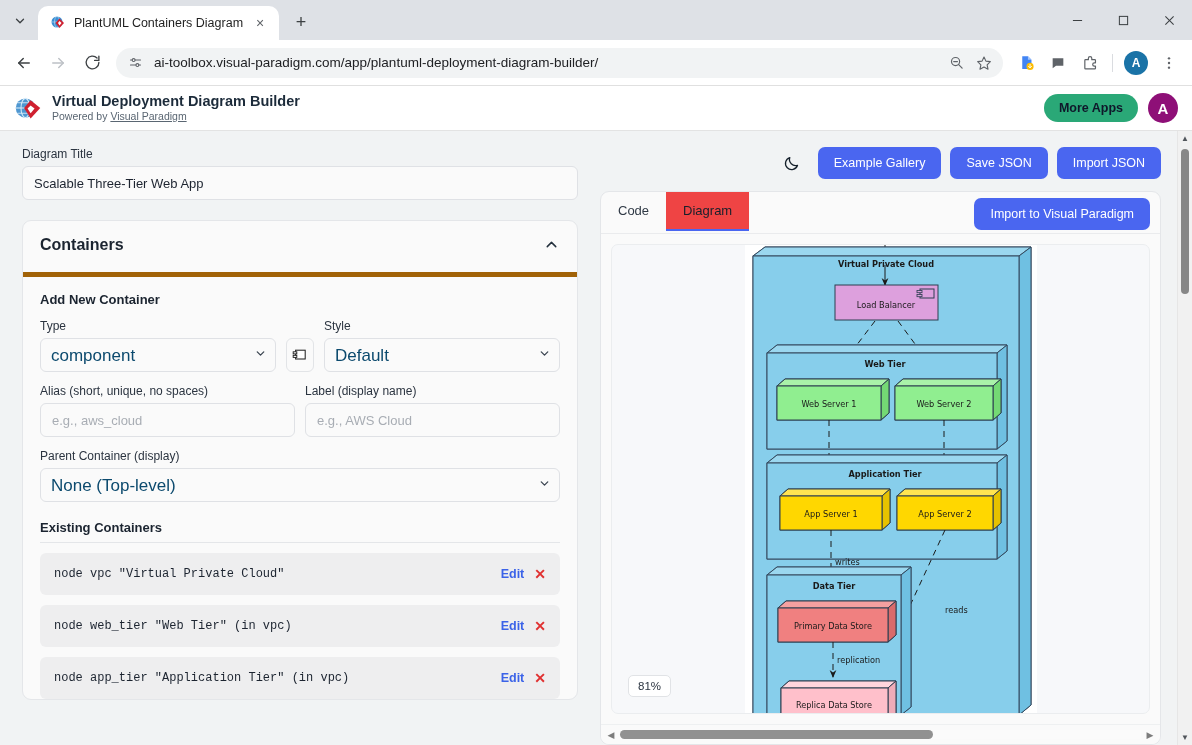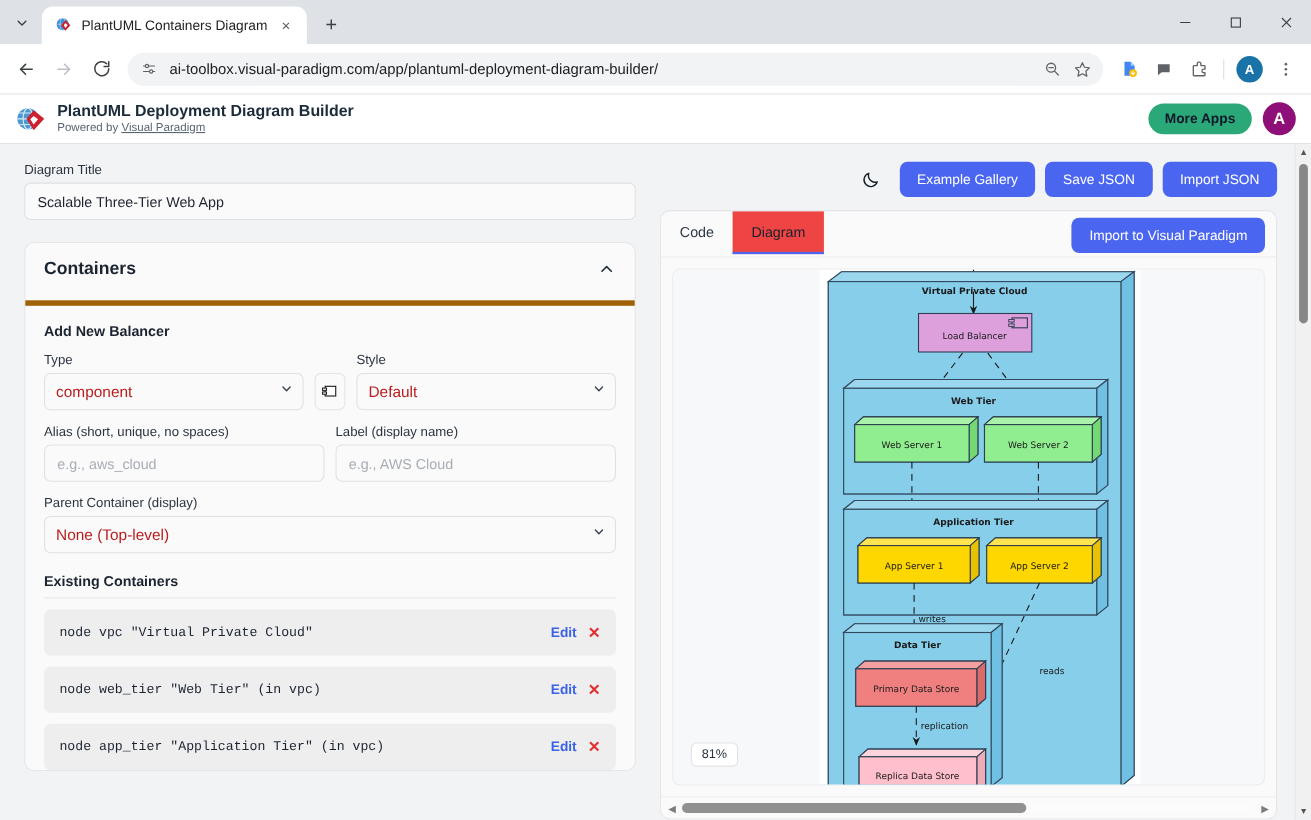--- a/index.html
+++ b/index.html
@@ -110,21 +110,21 @@
     display:flex;justify-content:space-between;
     padding:15px 17px;border-bottom:5px solid #a16207;
   }
   .card-title{font-size:16px;font-weight:bold;color:#1b2430;}
   .card-body{padding:15px 17px 0 17px;}
   .section-title{font-size:13px;font-weight:bold;color:#1b2430;margin-bottom:12px;}
   .row2{display:flex;gap:10px;}
   .col{flex:1;min-width:0;}
   .select{
     width:100%;height:34px;border:1px solid #dfe1e5;border-radius:6px;background:#fafafa;
-    padding:0 26px 0 10px;font-size:14px;color:#b91c1c;font-family:inherit;
+    padding:0 26px 0 10px;font-size:17px;color:#0c4a6e;font-family:inherit;
     appearance:none;-webkit-appearance:none;
     background-image:none;
   }
   .select-wrap{position:relative;}
   .select-wrap .chev{
     position:absolute;right:9px;top:50%;transform:translateY(-50%);
     pointer-events:none;color:#3a4450;
   }
   .icon-btn{
     width:28px;height:34px;border:1px solid #e2e4e7;border-radius:6px;background:#fafafa;
@@ -341,21 +341,21 @@
       <circle cx="13" cy="16" r="11" fill="#4e97d1"></circle>
       <ellipse cx="13" cy="16" rx="5" ry="11" fill="none" stroke="#d8ecf9" stroke-width="1.2"></ellipse>
       <line x1="2" y1="16" x2="24" y2="16" stroke="#d8ecf9" stroke-width="1.2"></line>
       <line x1="4" y1="10" x2="22" y2="10" stroke="#d8ecf9" stroke-width="1"></line>
       <line x1="4" y1="22" x2="22" y2="22" stroke="#d8ecf9" stroke-width="1"></line>
       <path d="M19 7 L30 16 L19 28 L11.5 16 Z" fill="#cf2030"></path>
       <path d="M19 13 L23.5 16.5 L19 22 L15.5 16.5 Z" fill="#fff"></path>
     </svg>
   </span>
   <div class="app-titles">
-    <div class="app-title">PlantUML Deployment Diagram Builder</div>
+    <div class="app-title">Virtual Deployment Diagram Builder</div>
     <div class="app-sub">
       <span>Powered by </span><a href="#">Visual Paradigm</a>
     </div>
   </div>
   <button class="more-apps">More Apps</button>
   <div class="hdr-avatar">A</div>
 </div>
 
 <div class="page">
 
@@ -366,21 +366,21 @@
     <div class="card">
       <div class="card-head">
         <span class="card-title">Containers</span>
         <span>
           <svg width="17" height="17" viewBox="0 0 24 24" fill="none" stroke="#23303d" stroke-width="2.1" stroke-linecap="round" stroke-linejoin="round">
               <polyline points="6 15 12 9 18 15"></polyline>
             </svg>
         </span>
       </div>
       <div class="card-body">
-        <div class="section-title">Add New Balancer</div>
+        <div class="section-title">Add New Container</div>
 
         <div class="row2">
           <div class="col">
             <div class="field-label">Type</div>
             <div class="select-wrap">
               <select class="select">
                 <option>component</option>
               </select>
               <span class="chev">
                 <svg width="13" height="13" viewBox="0 0 24 24" fill="none" stroke="currentColor" stroke-width="2.4" stroke-linecap="round" stroke-linejoin="round">

